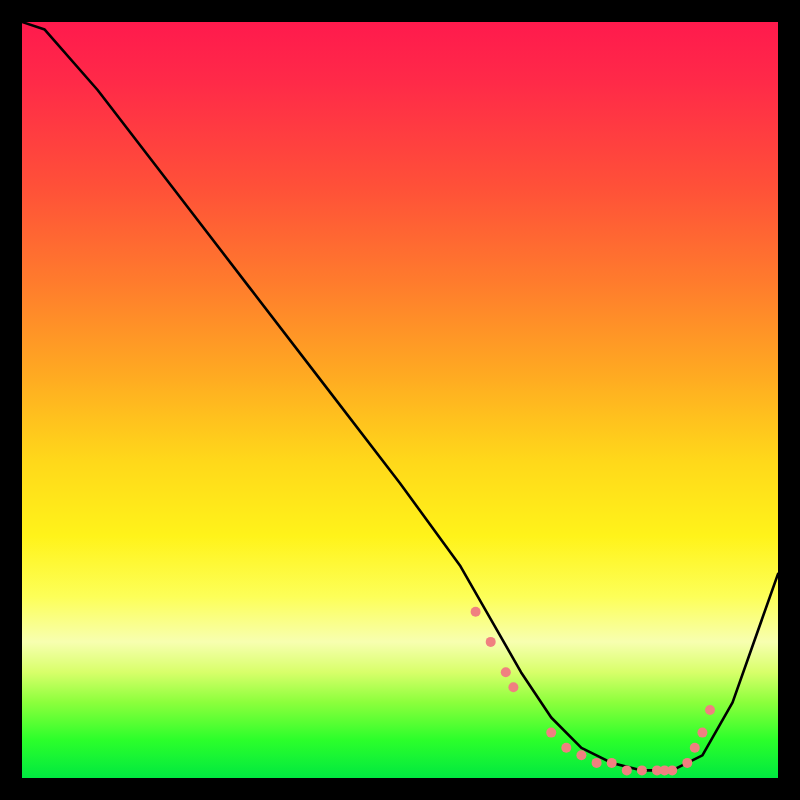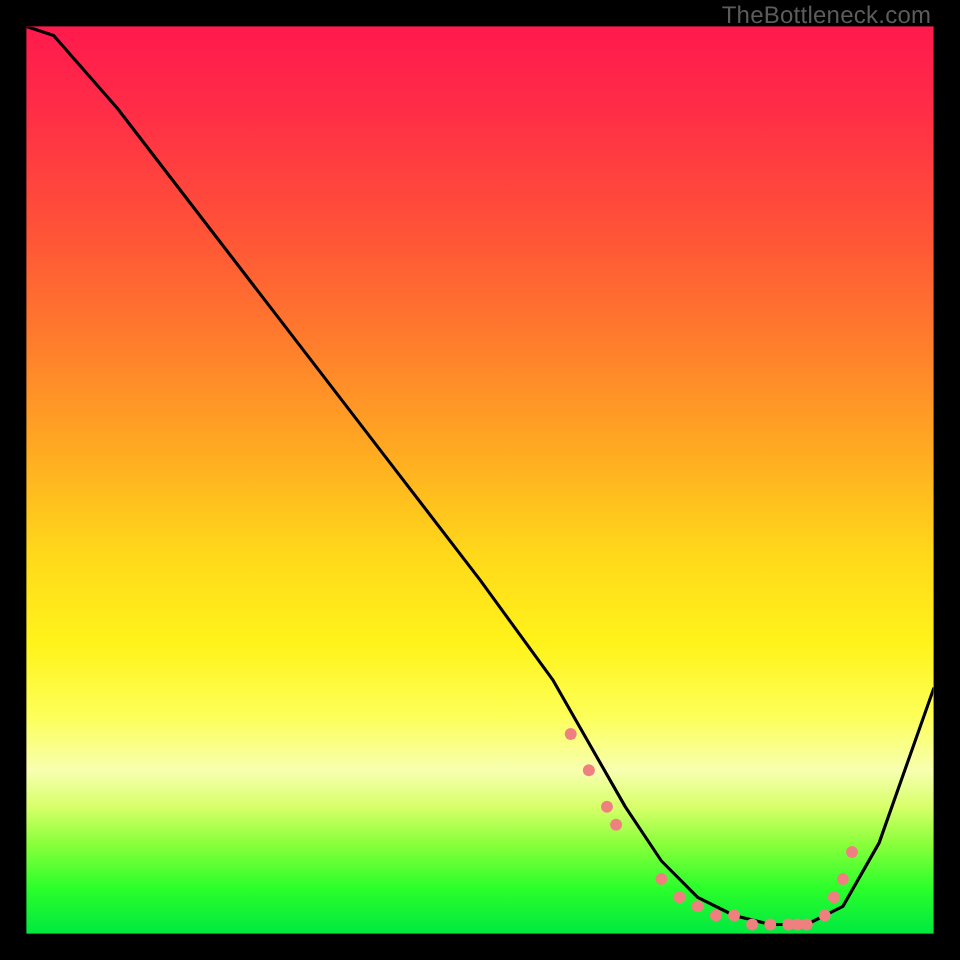--- a/index.html
+++ b/index.html
@@ -57,21 +57,20 @@
     top: 0;
     width: 756px;
     height: 756px;
     pointer-events: none;
   }
 </style>
 </head>
 <body>
 
 <div class="frame">
-  <div class="watermark">TheBottleneck.com</div>
   <div class="plot">
     <svg class="curve" viewBox="0 0 756 756" preserveAspectRatio="none">
       <path id="curve-path" fill="none" stroke="#000" stroke-width="2.6" stroke-linecap="round" stroke-linejoin="round" d="M0.0 0.0 L22.7 7.6 L75.6 68.0 L151.2 166.3 L226.8 264.6 L302.4 362.9 L378.0 461.2 L438.5 544.3 L468.7 597.2 L499.0 650.2 L529.2 695.5 L559.4 725.8 L589.7 740.9 L619.9 748.4 L650.2 748.4 L680.4 733.3 L710.6 680.4 L756.0 551.9"></path>
       <g id="marker-group">
           <circle cx="453.6" cy="589.7" r="5" fill="#f08080"></circle>
           <circle cx="468.7" cy="619.9" r="5" fill="#f08080"></circle>
           <circle cx="483.8" cy="650.2" r="5" fill="#f08080"></circle>
           <circle cx="491.4" cy="665.3" r="5" fill="#f08080"></circle>
           <circle cx="529.2" cy="710.6" r="5" fill="#f08080"></circle>
           <circle cx="544.3" cy="725.8" r="5" fill="#f08080"></circle>

